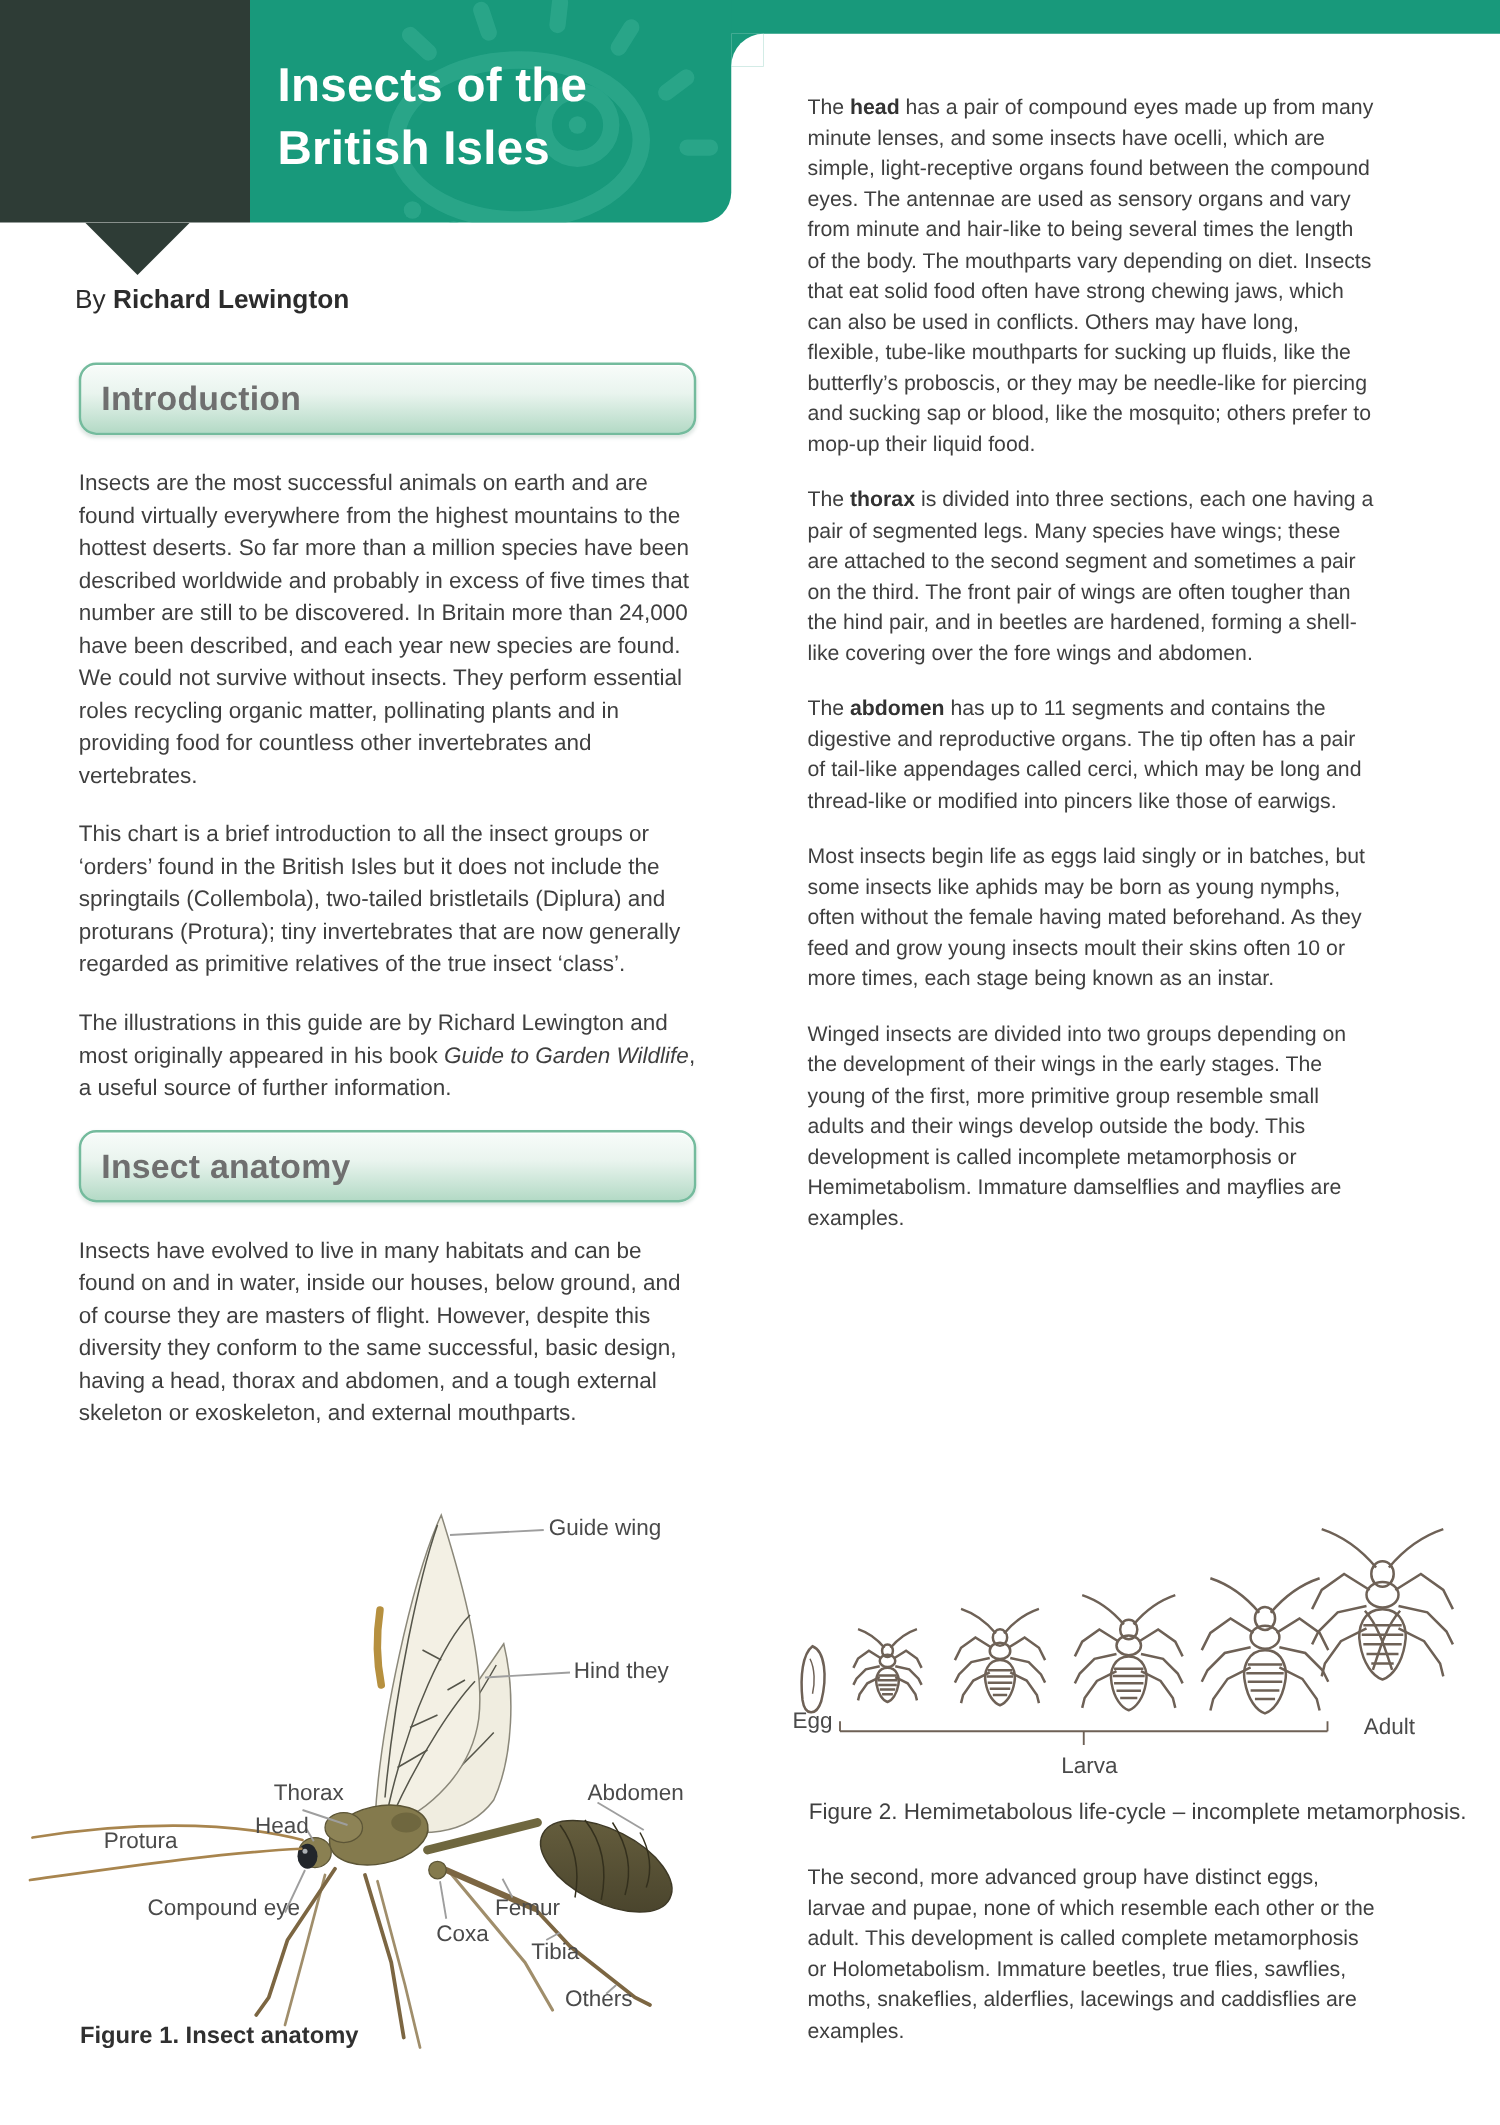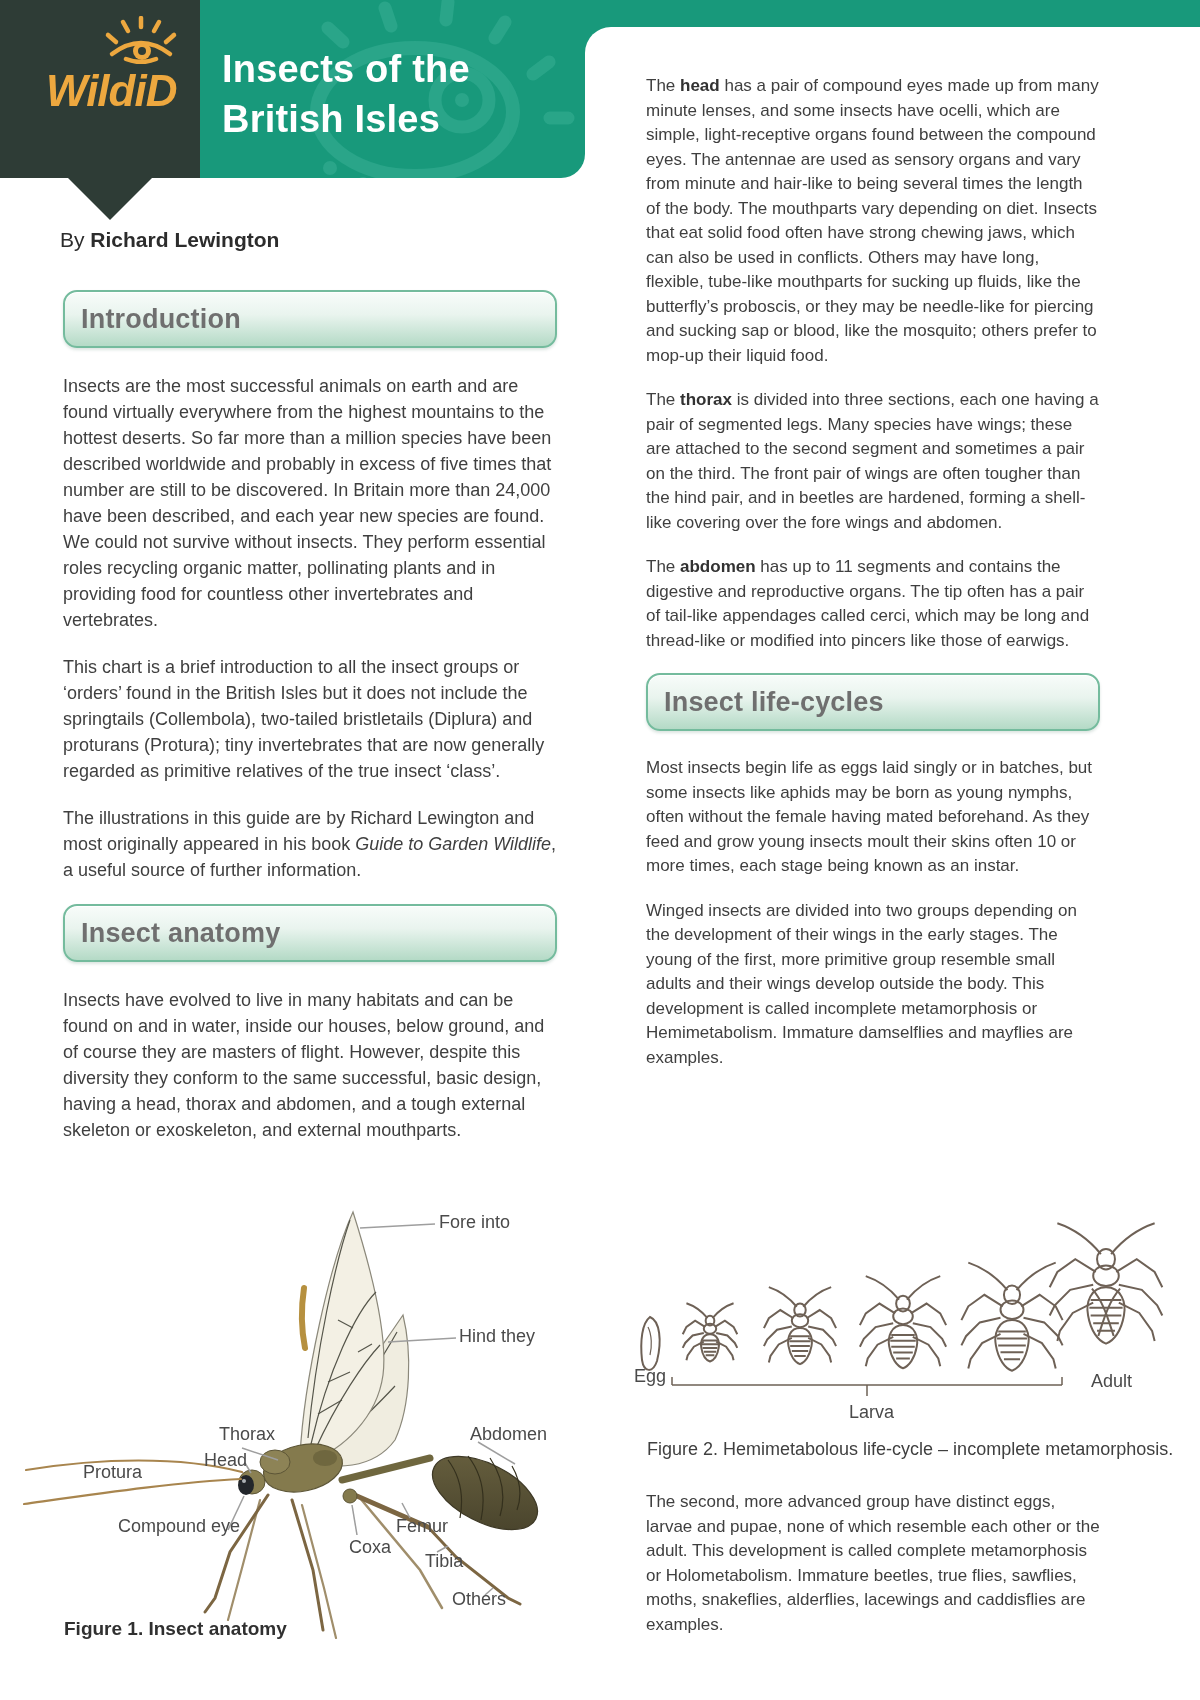--- a/index.html
+++ b/index.html
@@ -67,36 +67,20 @@
         <circle cx="130" cy="168" r="7"></circle>
         <circle cx="163" cy="184" r="7"></circle>
       </g>
     </svg>
   </div>
   <div class="inner-corner-bg"></div>
   <div class="inner-corner"></div>
 
   <h1 class="page-title">Insects of the British Isles</h1>
 
-  <div class="logo-wrap">
-    <svg class="logo-eye" width="78" height="48" viewBox="0 0 78 48" xmlns="http://www.w3.org/2000/svg">
-      <g stroke="#eda83f" stroke-width="4.5" fill="none" stroke-linecap="round">
-        <path d="M14,26 L6,19"></path>
-        <path d="M26,15 L21,6"></path>
-        <path d="M39,11 L39,2"></path>
-        <path d="M52,15 L57,6"></path>
-        <path d="M64,26 L72,19"></path>
-        <path d="M10,38 Q39,16 68,38"></path>
-        <path d="M24,43 Q39,49 54,43"></path>
-      </g>
-      <circle cx="40" cy="35" r="9" fill="#eda83f"></circle>
-      <circle cx="40" cy="35" r="4" fill="#2e3c36"></circle>
-    </svg>
-    <div class="logo-text"><span>Wild</span><span>iD</span></div>
-  </div>
 
   <div class="byline">
     <span>By</span>
     <b>Richard Lewington</b>
   </div>
 
   <div class="col col-left">
     <div class="pill">
       <span>Introduction</span>
     </div>
@@ -106,23 +90,20 @@
     <div class="pill gap-top">
       <span>Insect anatomy</span>
     </div>
     <p>Insects have evolved to live in many habitats and can be found on and in water, inside our houses, below ground, and of course they are masters of flight. However, despite this diversity they conform to the same successful, basic design, having a head, thorax and abdomen, and a tough external skeleton or exoskeleton, and external mouthparts.</p>
   </div>
 
   <div class="col col-right">
     <p><span>The </span><span class="bld">head</span><span> has a pair of compound eyes made up from many minute lenses, and some insects have ocelli, which are simple, light-receptive organs found between the compound eyes. The antennae are used as sensory organs and vary from minute and hair-like to being several times the length of the body. The mouthparts vary depending on diet. Insects that eat solid food often have strong chewing jaws, which can also be used in conflicts. Others may have long, flexible, tube-like mouthparts for sucking up fluids, like the butterfly’s proboscis, or they may be needle-like for piercing and sucking sap or blood, like the mosquito; others prefer to mop-up their liquid food.</span></p>
     <p><span>The </span><span class="bld">thorax</span><span> is divided into three sections, each one having a pair of segmented legs. Many species have wings; these are attached to the second segment and sometimes a pair on the third. The front pair of wings are often tougher than the hind pair, and in beetles are hardened, forming a shell-like covering over the fore wings and abdomen.</span></p>
     <p><span>The </span><span class="bld">abdomen</span><span> has up to 11 segments and contains the digestive and reproductive organs. The tip often has a pair of tail-like appendages called cerci, which may be long and thread-like or modified into pincers like those of earwigs.</span></p>
-    <div class="pill">
-      <span>Insect life-cycles</span>
-    </div>
     <p>Most insects begin life as eggs laid singly or in batches, but some insects like aphids may be born as young nymphs, often without the female having mated beforehand. As they feed and grow young insects moult their skins often 10 or more times, each stage being known as an instar.</p>
     <p>Winged insects are divided into two groups depending on the development of their wings in the early stages. The young of the first, more primitive group resemble small adults and their wings develop outside the body. This development is called incomplete metamorphosis or Hemimetabolism. Immature damselflies and mayflies are examples.</p>
   </div>
 
   <svg class="fig-svg" style="left:20px;top:1200px;" width="560" height="440" viewBox="0 0 560 440" xmlns="http://www.w3.org/2000/svg">
     <defs>
       <linearGradient id="abgrad" x1="0" y1="0" x2="1" y2="1">
         <stop offset="0" stop-color="#6a6240"></stop>
           <stop offset="1" stop-color="#45402a"></stop>
       </linearGradient>
@@ -170,21 +151,21 @@
       <path d="M225,263 L231,273"></path>
       <path d="M208,330 L224,296"></path>
       <path d="M337,335 L332,305"></path>
       <path d="M390,318 L382,303"></path>
       <path d="M417,352 L428,346"></path>
       <path d="M465,395 L473,388"></path>
       <path d="M458,242 L495,264"></path>
     </g>
   </svg>
 
-  <span class="flabel" style="left:439px;top:1212px;">Fore into</span>
+  <span class="flabel" style="left:439px;top:1212px;">Guide wing</span>
   <span class="flabel" style="left:459px;top:1326px;">Hind they</span>
   <span class="flabel" style="left:219px;top:1424px;">Thorax</span>
   <span class="flabel" style="left:204px;top:1450px;">Head</span>
   <span class="flabel" style="left:83px;top:1462px;">Protura</span>
   <span class="flabel" style="left:118px;top:1516px;">Compound eye</span>
   <span class="flabel" style="left:349px;top:1537px;">Coxa</span>
   <span class="flabel" style="left:396px;top:1516px;">Femur</span>
   <span class="flabel" style="left:425px;top:1551px;">Tibia</span>
   <span class="flabel" style="left:452px;top:1589px;">Others</span>
   <span class="flabel" style="left:470px;top:1424px;">Abdomen</span>

